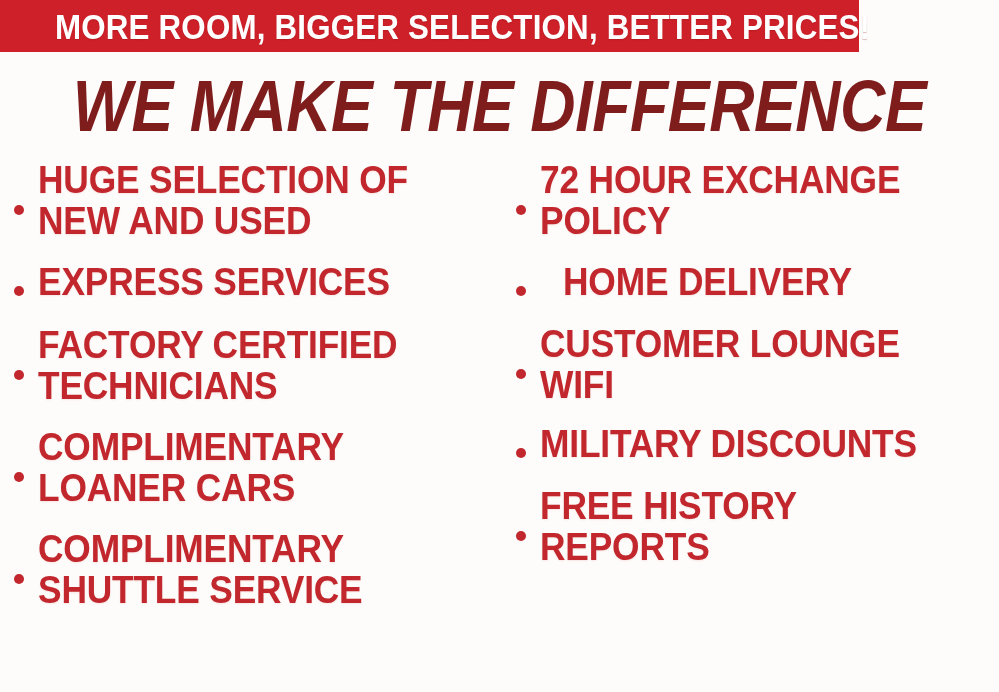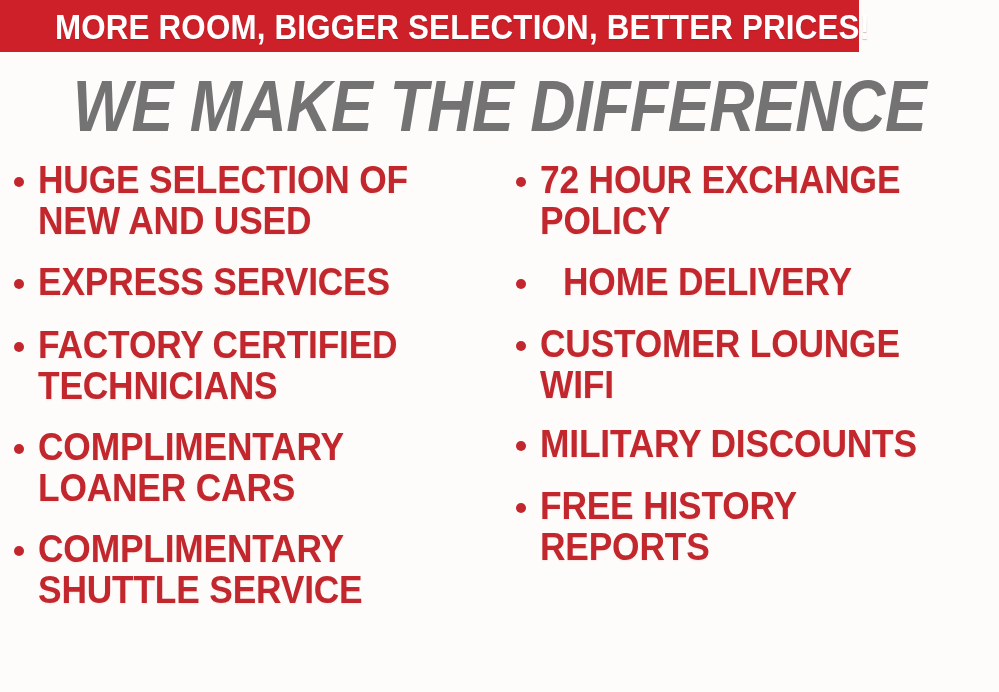--- a/index.html
+++ b/index.html
@@ -41,21 +41,21 @@
     text-shadow: 0 1px 1px rgba(120,10,15,0.25);
   }
 
   
   #headline {
     position: absolute;
     left: 0;
     top: 70px;
     width: 999px;
     text-align: center;
-    color: #737373;
+    color: #7f1d1d;
     font-family: "Liberation Sans", sans-serif;
     font-weight: bold;
     font-style: italic;
     font-size: 72px;
     line-height: 72px;
     letter-spacing: -0.5px;
     white-space: nowrap;
   }
   #headline span {
     display: inline-block;
@@ -73,21 +73,21 @@
   }
   .column {
     position: absolute;
     top: 0;
   }
   #column-left  { left: 14px;  width: 480px; }
   #column-right { left: 516px; width: 483px; }
 
   .bullet-item {
     display: flex;
-    align-items: flex-start;
+    align-items: center;
     margin: 0 0 22px 0;
   }
   .bullet-dot {
     flex: 0 0 auto;
     width: 10px;
     height: 10px;
     border-radius: 50%;
     background: #c1272d;
     margin-top: 17px;
     margin-right: 14px;

